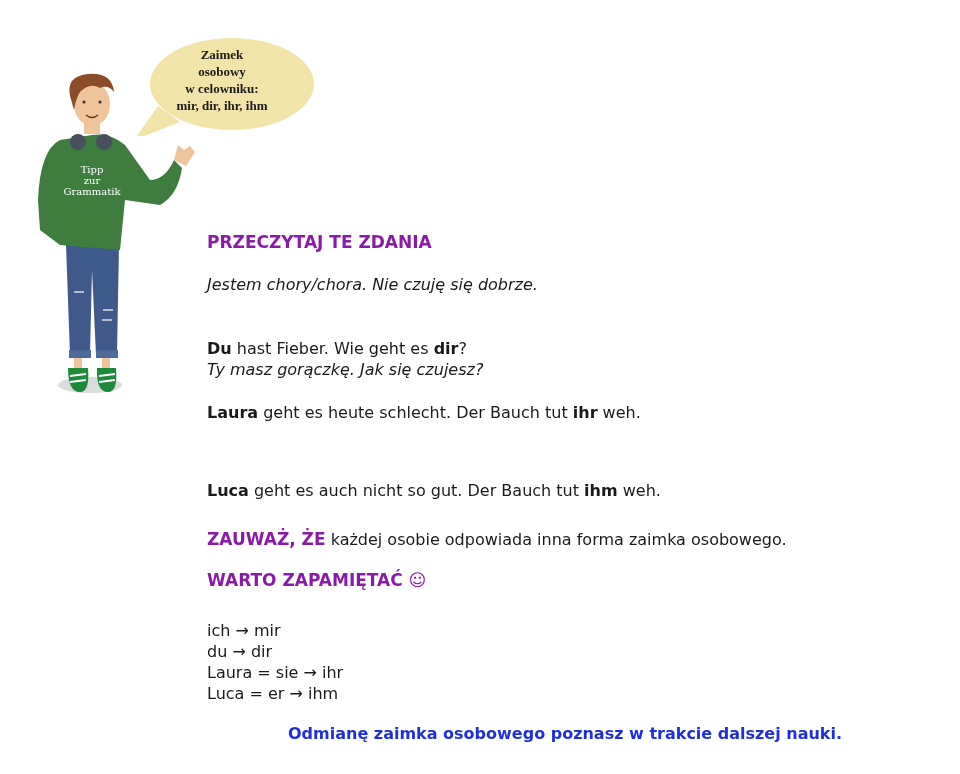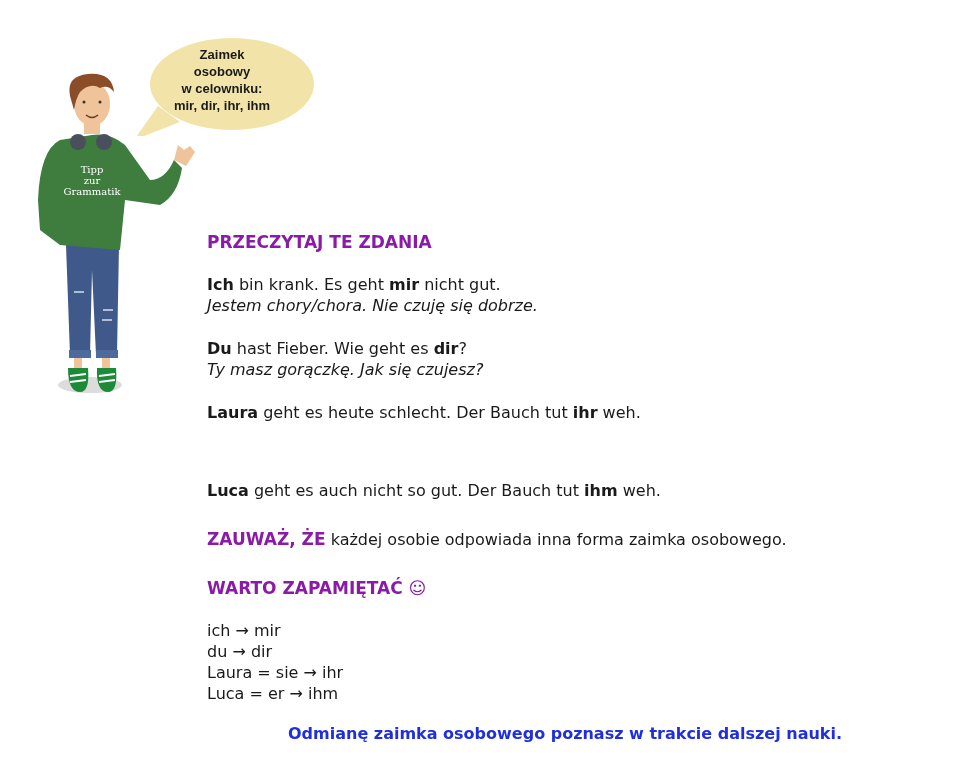--- a/index.html
+++ b/index.html
@@ -1,29 +1,29 @@
 <!DOCTYPE html>
 <html><head>
   <meta charset="utf-8">
   <style>
     html, body { margin: 0; padding: 0; background: #ffffff; }
     body { width: 960px; height: 774px; position: relative; overflow: hidden;
       font-family: "DejaVu Sans", "Liberation Sans", sans-serif; color: #1a1a1a; }
     .illustration { position: absolute; left: 0; top: 30px; width: 330px; height: 380px; }
     .bubble { position: absolute; left: 128px; top: 36px; width: 186px; height: 100px; }
     .bubble-text { position: absolute; left: 140px; top: 46px; width: 164px; text-align: center;
-      font-family: Liberation Sans, sans-serif; font-weight: bold; font-size: 13px; line-height: 17px; color: #1a1a1a; }
+      font-family: Liberation Serif, serif; font-weight: bold; font-size: 13px; line-height: 17px; color: #1a1a1a; }
     .content { position: absolute; left: 207px; top: 232px; width: 720px; font-size: 16px; }
     .heading { color: #8b1aa8; font-weight: bold; font-size: 17px; letter-spacing: 0px; text-align: center; }
     .h1 { position: absolute; top: 0; left: 0; white-space: nowrap; }
     .block { position: absolute; left: 0; white-space: nowrap; line-height: 21px; }
     .de b { font-weight: bold; }
     .pl { font-style: italic; }
     .note { position: absolute; top: 297px; left: 0; white-space: nowrap; }
-    .h3 { position: absolute; top: 338px; left: 0; white-space: nowrap; margin-top: 8px; }
+    .h3 { position: absolute; top: 338px; left: 0; white-space: nowrap; }
     .smile { font-weight: normal; font-size: 17px; }
     .list { position: absolute; top: 388px; left: 0; line-height: 21px; white-space: nowrap; }
     .footer { position: absolute; left: 256px; top: 724px; color: #1f2fe0; font-weight: bold; font-size: 16px; white-space: nowrap; margin-left: 32px; }
   </style>
 </head>
 <body>
 
 <svg class="illustration" viewBox="0 30 330 380" width="330" height="380">
   <ellipse cx="90" cy="385" rx="32" ry="8" fill="#dcdcdc"></ellipse>
 
@@ -69,21 +69,20 @@
   <div>Zaimek</div>
   <div>osobowy</div>
   <div>w celowniku:</div>
   <div>mir, dir, ihr, ihm</div>
 </div>
 
 <div class="content">
   <div class="heading h1">PRZECZYTAJ TE ZDANIA</div>
 
   <div class="block" style="top:42px">
-    <div class="de"><b>Ich</b><span> bin krank. Es geht </span><b>mir</b><span> nicht gut.</span></div>
     <div class="pl">Jestem chory/chora. Nie czuję się dobrze.</div>
   </div>
   <div class="block" style="top:106px">
     <div class="de"><b>Du</b><span> hast Fieber. Wie geht es </span><b>dir</b><span>?</span></div>
     <div class="pl">Ty masz gorączkę. Jak się czujesz?</div>
   </div>
   <div class="block" style="top:170px">
     <div class="de"><b>Laura</b><span> geht es heute schlecht. Der Bauch tut </span><b>ihr</b><span> weh.</span></div>
   </div>
   <div class="block" style="top:248px">

